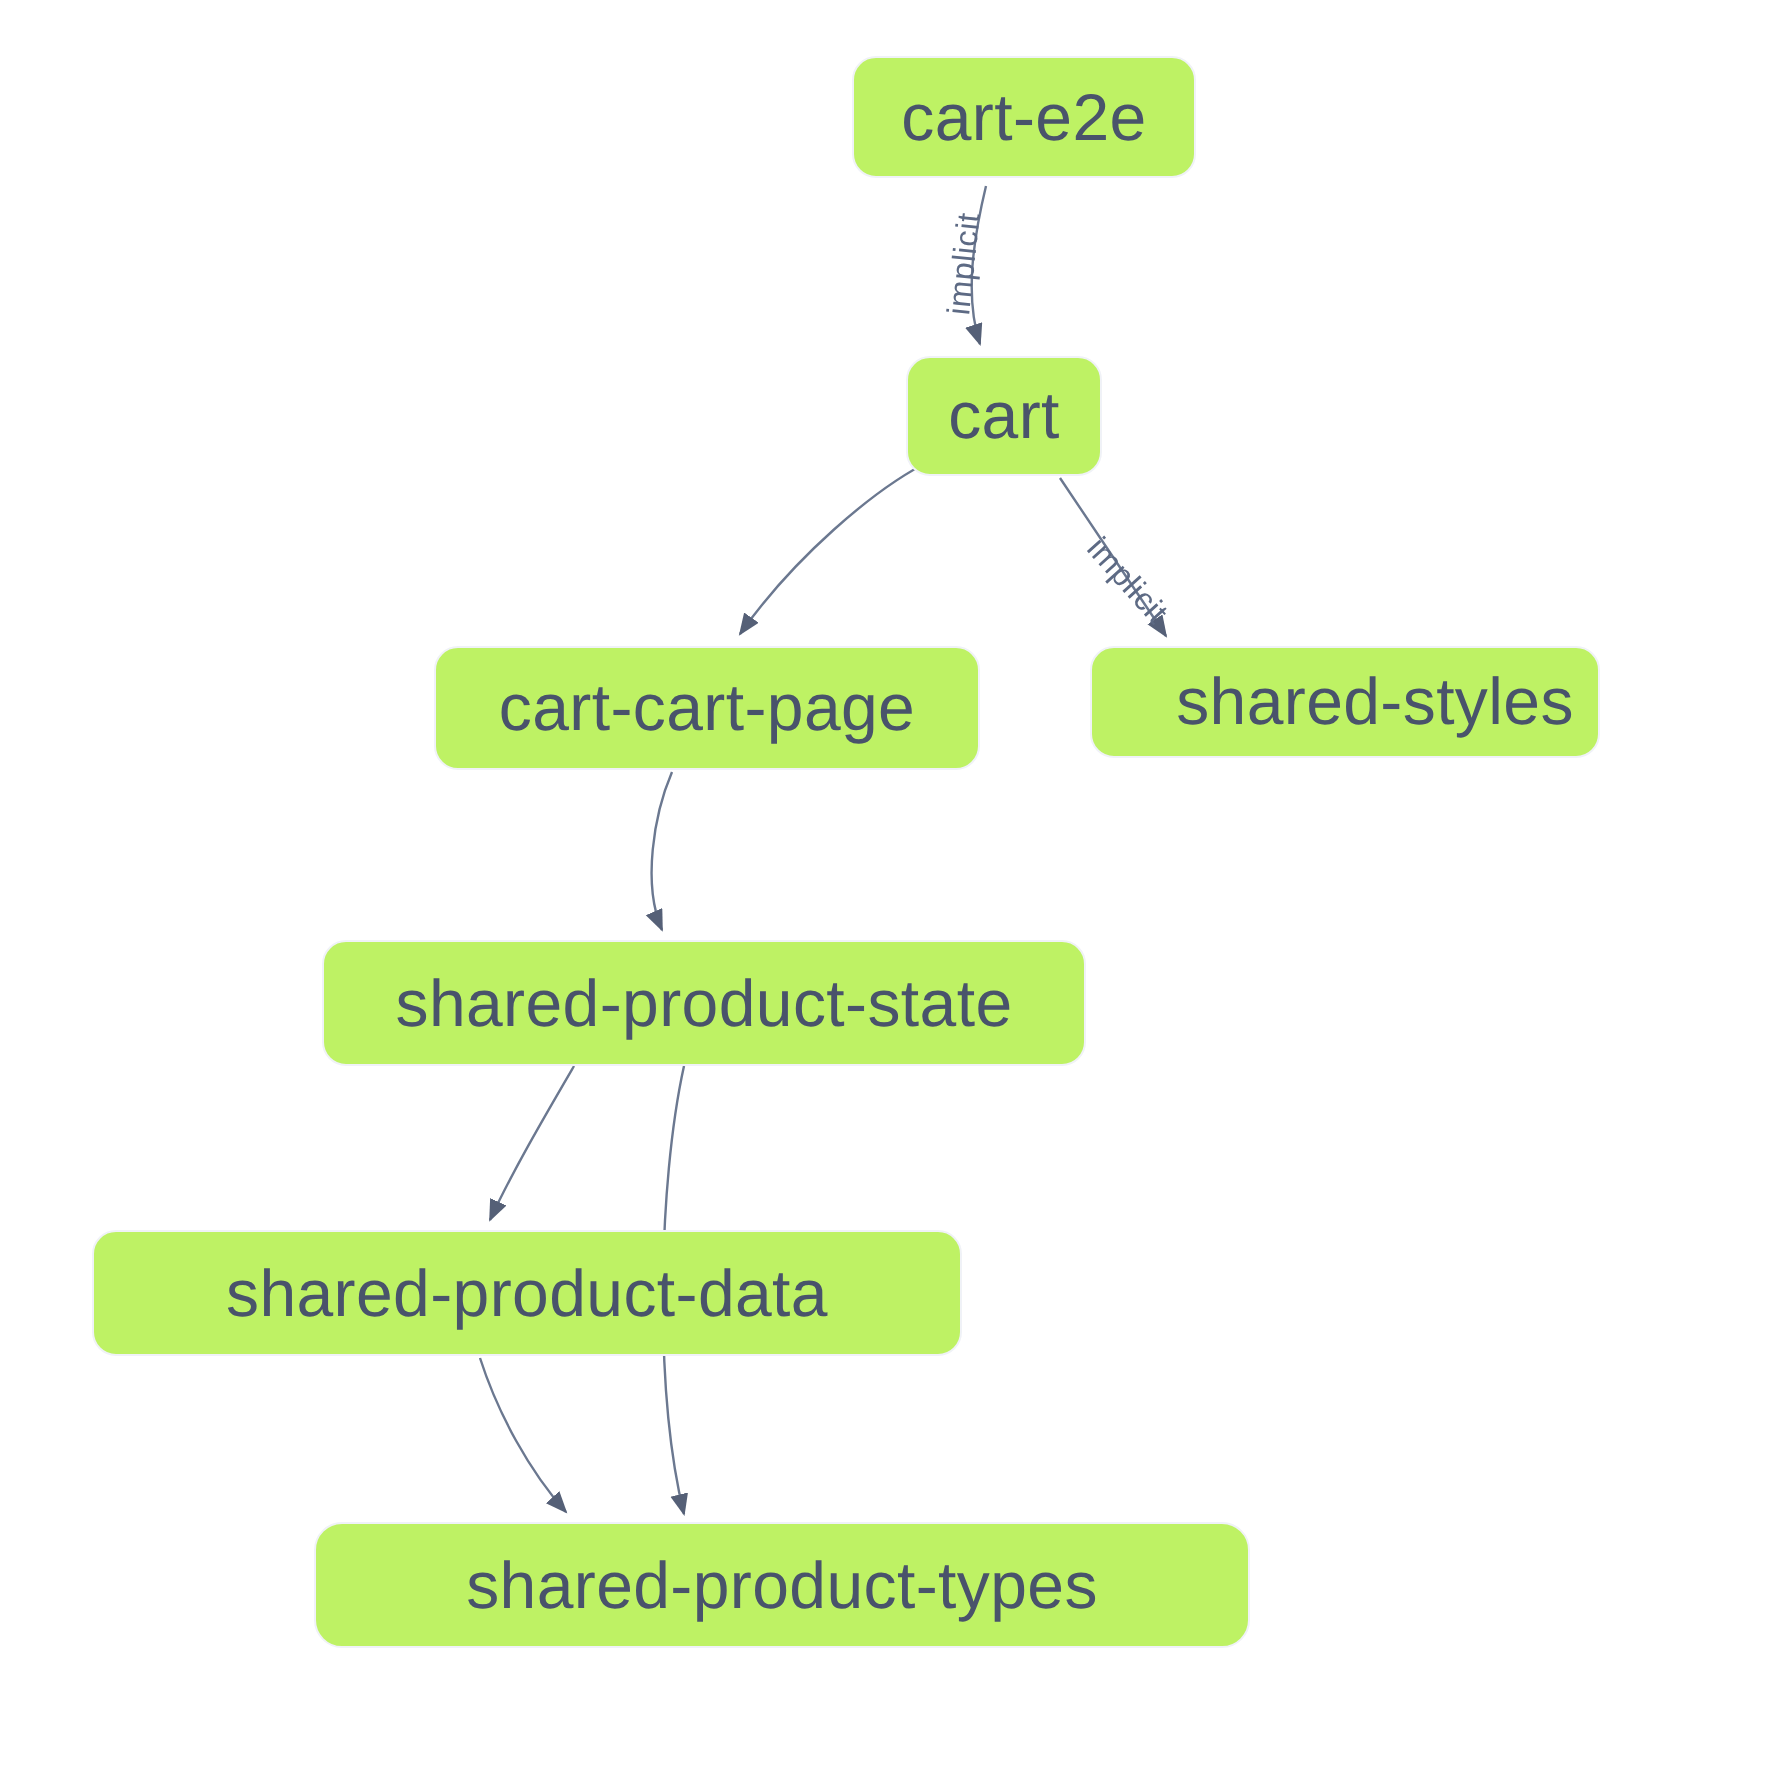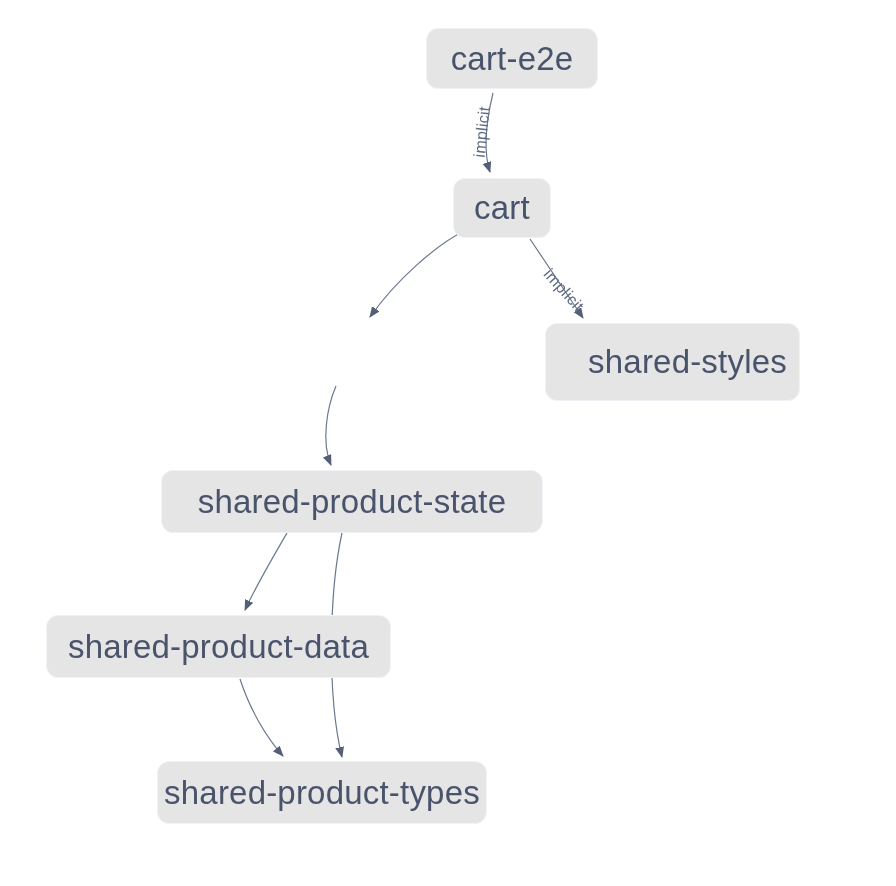--- a/index.html
+++ b/index.html
@@ -31,21 +31,21 @@
   text.edge-label {
     fill: #5d6a84;
     font-size: 16px;
     font-family: "Liberation Sans", sans-serif;
     text-anchor: middle;
     dominant-baseline: middle;
     letter-spacing: 0.3px;
   }
   .node {
     position: absolute;
-    background: #e5e5e5;
+    background: #bef264;
     border: 1px solid #f0f2f7;
     border-radius: 12px;
     box-sizing: border-box;
     display: flex;
     align-items: center;
     justify-content: center;
     color: #49536b;
     font-size: 33px;
     letter-spacing: 0.2px;
     cursor: pointer;
@@ -99,30 +99,33 @@
   </svg>
 
   <div class="node" style="left:426px; top:28px; width:172px; height:61px;">
     <span>cart-e2e</span>
   </div>
 
   <div class="node" style="left:453px; top:178px; width:98px; height:60px;">
     <span>cart</span>
   </div>
 
+  <div class="node" style="left:217px; top:323px; width:273px; height:62px;">
+    <span>cart-cart-page</span>
+  </div>
 
-  <div class="node" style="left:545px; top:323px; width:255px; height:78px;padding-left:30px;">
+  <div class="node" style="left:545px; top:323px; width:255px; height:56px;padding-left:30px;">
     <span>shared-styles</span>
   </div>
 
   <div class="node" style="left:161px; top:470px; width:382px; height:63px;justify-content:center;">
     <span>shared-product-state</span>
   </div>
 
-  <div class="node" style="left:46px; top:615px; width:345px; height:63px;">
+  <div class="node" style="left:46px; top:615px; width:435px; height:63px;">
     <span>shared-product-data</span>
   </div>
 
-  <div class="node" style="left:157px; top:761px; width:330px; height:63px;">
+  <div class="node" style="left:157px; top:761px; width:468px; height:63px;border-radius:14px;">
     <span>shared-product-types</span>
   </div>
 
 </div>
 
 </body></html>

